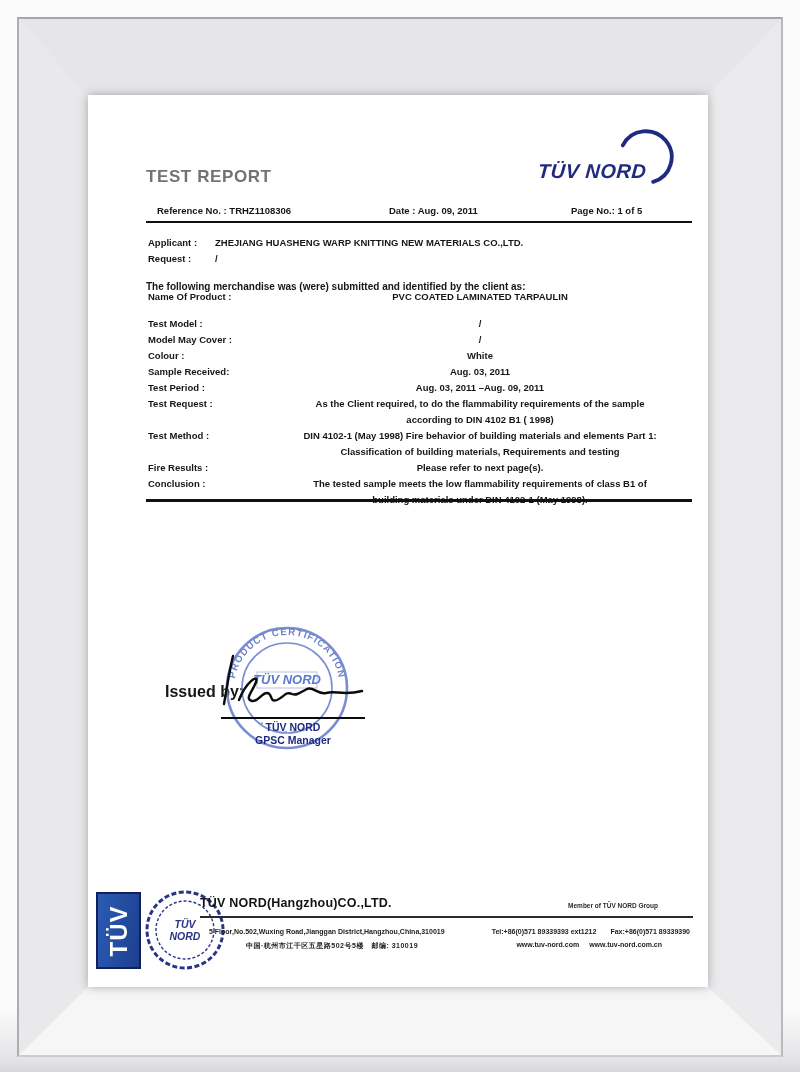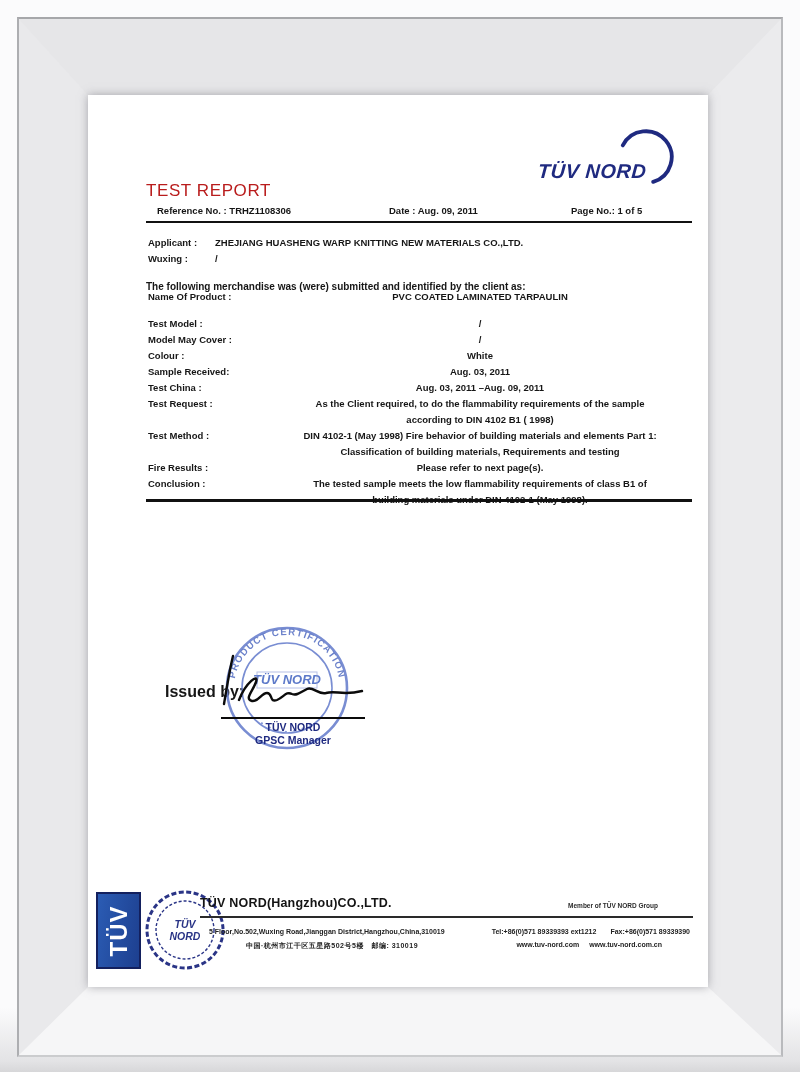--- a/index.html
+++ b/index.html
@@ -32,21 +32,21 @@
   }
   
   .brand{position:absolute;top:20px;right:20px;width:150px;height:78px;}
   .brand-arc{position:absolute;top:0;right:12px;width:76px;height:76px;}
   .brand-text{
     position:absolute;left:0;bottom:10px;
     font-size:20px;font-weight:900;font-style:italic;
     color:#1f2a80;letter-spacing:.5px;transform:skewX(-4deg);
     white-space:nowrap;
   }
-  .doc-title{position:absolute;left:58px;top:86px;font-size:17px;font-weight:400;letter-spacing:.6px;color:#b91c1c;}
+  .doc-title{position:absolute;left:58px;top:72px;font-size:17px;font-weight:700;letter-spacing:.6px;color:#737373;}
   .ref-row{position:absolute;left:0;top:110px;width:100%;height:14px;font-size:9.5px;}
   .ref-row span{position:absolute;white-space:nowrap;padding-left:11px;}
   .rule-1{position:absolute;left:58px;top:126px;width:546px;height:1.5px;background:#111;}
   .rule-2{position:absolute;left:58px;top:404px;width:546px;height:2.5px;background:#111;}
 
   .lblrow{position:absolute;left:60px;right:16px;font-size:9.5px;line-height:16px;}
   .lblrow .lbl{position:absolute;left:0;top:0;white-space:nowrap;}
   .lblrow .val{display:block;}
   .val-applicant{margin-left:67px;}
   .val-field{margin-left:120px;text-align:center;}
@@ -106,21 +106,21 @@
         <span style="left:290px">Date : Aug. 09, 2011</span>
         <span style="left:472px">Page No.: 1 of 5</span>
       </div>
       <div class="rule-1"></div>
 
       <div class="lblrow" style="top:140px">
         <span class="lbl">Applicant :</span>
         <span class="val val-applicant">ZHEJIANG HUASHENG WARP KNITTING NEW MATERIALS CO.,LTD.</span>
       </div>
       <div class="lblrow" style="top:156px">
-        <span class="lbl">Wuxing :</span>
+        <span class="lbl">Request :</span>
         <span class="val val-applicant">/</span>
       </div>
 
       <div class="intro">The following merchandise was (were) submitted and identified by the client as:</div>
 
       <div class="lblrow" style="top:194px">
         <span class="lbl">Name Of Product :</span>
         <span class="val val-field"><span>PVC COATED LAMINATED TARPAULIN</span></span>
       </div>
       <div class="lblrow" style="top:221px">
@@ -133,21 +133,21 @@
       </div>
       <div class="lblrow" style="top:253px">
         <span class="lbl">Colour :</span>
         <span class="val val-field"><span>White</span></span>
       </div>
       <div class="lblrow" style="top:269px">
         <span class="lbl">Sample Received:</span>
         <span class="val val-field"><span>Aug. 03, 2011</span></span>
       </div>
       <div class="lblrow" style="top:285px">
-        <span class="lbl">Test China :</span>
+        <span class="lbl">Test Period :</span>
         <span class="val val-field"><span>Aug. 03, 2011 –Aug. 09, 2011</span></span>
       </div>
       <div class="lblrow" style="top:301px">
         <span class="lbl">Test Request :</span>
         <span class="val val-field">
           <div>As the Client required, to do the flammability requirements of the sample</div>
           <div>according to DIN 4102 B1 ( 1998)</div>
         </span>
       </div>
       <div class="lblrow" style="top:333px">

